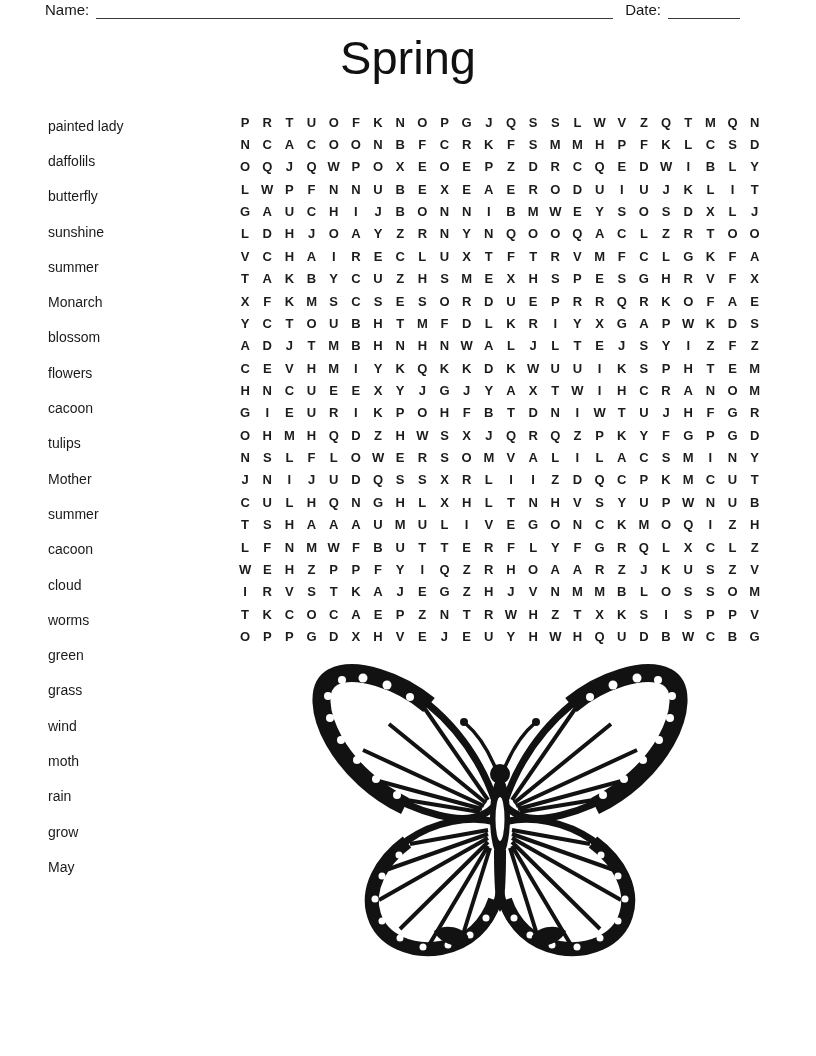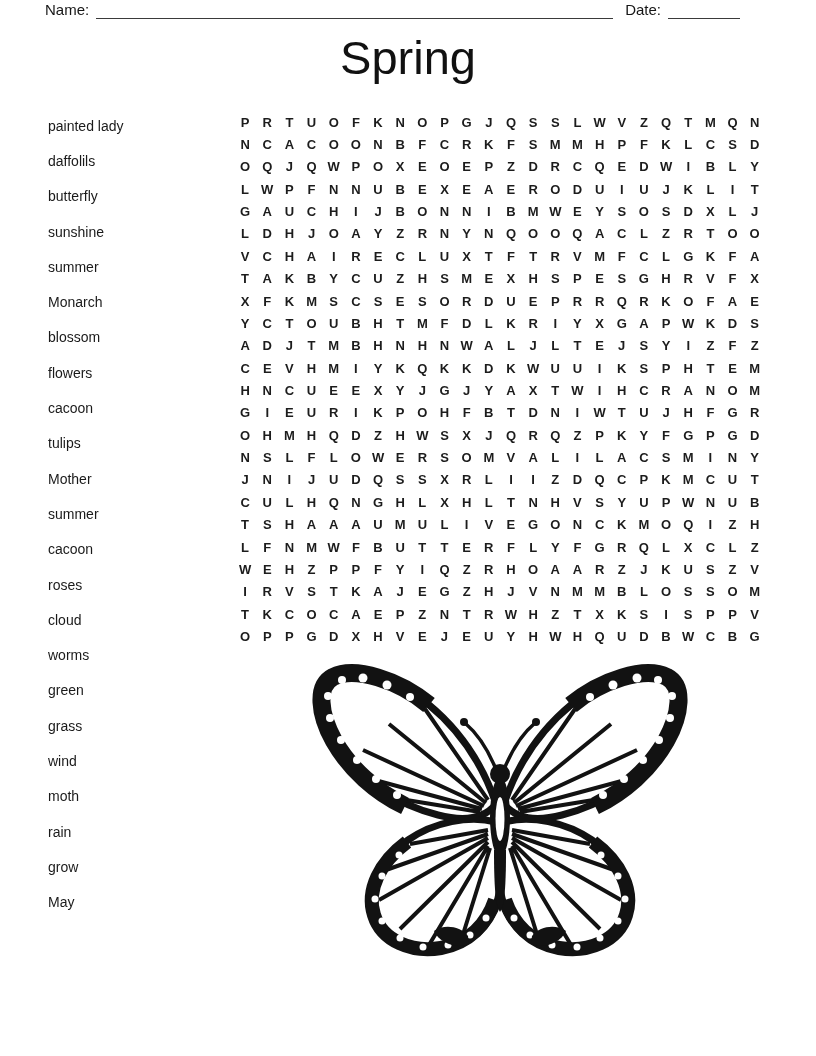--- a/index.html
+++ b/index.html
@@ -75,21 +75,20 @@
       <div class="word">sunshine</div>
       <div class="word">summer</div>
       <div class="word">Monarch</div>
       <div class="word">blossom</div>
       <div class="word">flowers</div>
       <div class="word">cacoon</div>
       <div class="word">tulips</div>
       <div class="word">Mother</div>
       <div class="word">summer</div>
       <div class="word">cacoon</div>
-      <div class="word">roses</div>
       <div class="word">cloud</div>
       <div class="word">worms</div>
       <div class="word">green</div>
       <div class="word">grass</div>
       <div class="word">wind</div>
       <div class="word">moth</div>
       <div class="word">rain</div>
       <div class="word">grow</div>
       <div class="word">May</div>
     </div>

